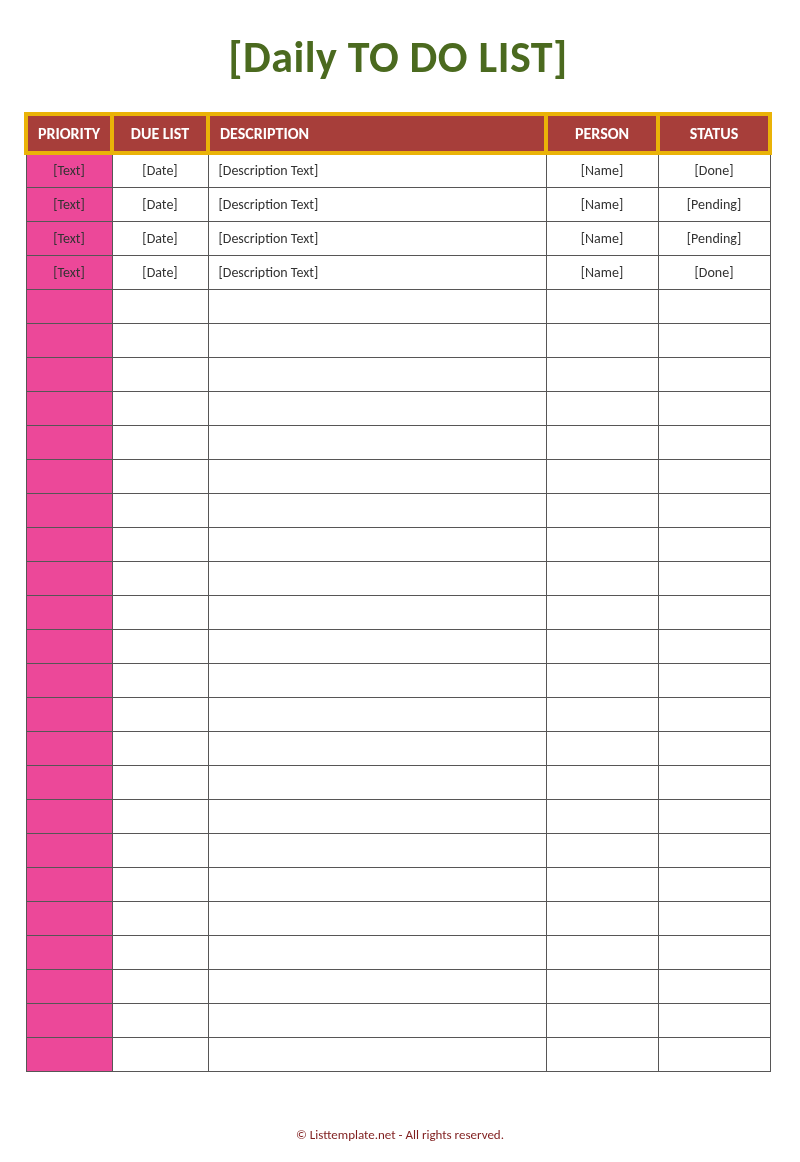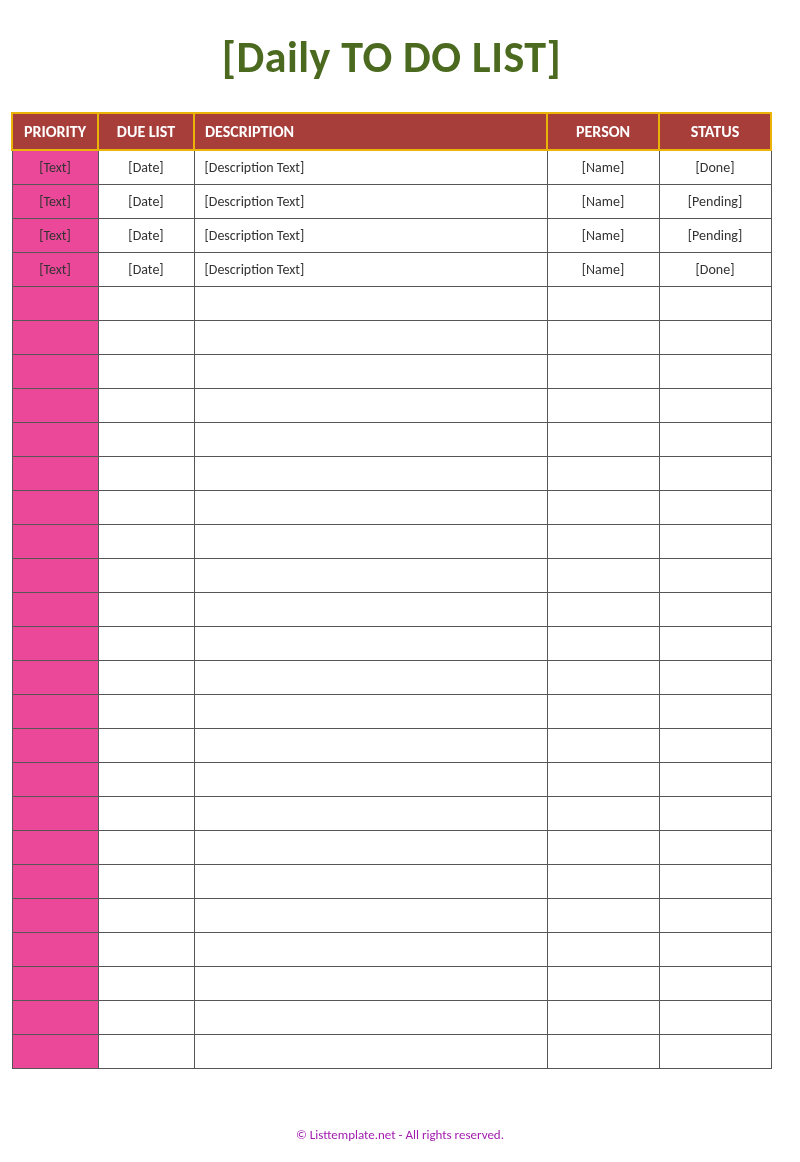--- a/index.html
+++ b/index.html
@@ -6,42 +6,42 @@
   body {
     margin: 0;
     padding: 0;
     width: 800px;
     height: 1162px;
     background: #ffffff;
     font-family: Calibri, "Segoe UI", Arial, sans-serif;
     position: relative;
   }
   .page {
-    padding: 30px 28px 0 11px;
+    padding: 30px 28px 0 24px;
   }
   .title {
     text-align: center;
     font-size: 44px;
     font-weight: bold;
     color: #4b6a1f;
     margin: 0 0 28px 0;
     letter-spacing: 0.5px;
   }
   table {
     width: 100%;
     border-collapse: collapse;
     table-layout: fixed;
   }
   thead th {
     background: #a73e3a;
     color: #ffffff;
     font-weight: bold;
     font-size: 16px;
     padding: 8px 10px;
-    border: 2px solid #eab308;
+    border: 4px solid #eab308;
     text-align: left;
     height: 34px;
   }
   thead th.center { text-align: center; }
   tbody td {
     border: 1px solid #575656;
     font-size: 14px;
     color: #333;
     padding: 0 10px;
     height: 34px;
@@ -58,21 +58,21 @@
   .col-duedate  { width: 96px; }
   .col-desc     { width: auto; }
   .col-person   { width: 112px; }
   .col-status   { width: 112px; }
   .footer {
     position: absolute;
     bottom: 20px;
     left: 0;
     right: 0;
     text-align: center;
-    color: #a21caf;
+    color: #7f1d1d;
     font-size: 13px;
   }
 </style>
 </head>
 <body>
 
 <div class="page">
   <h1 class="title">[Daily TO DO LIST]</h1>
 
   <table>

